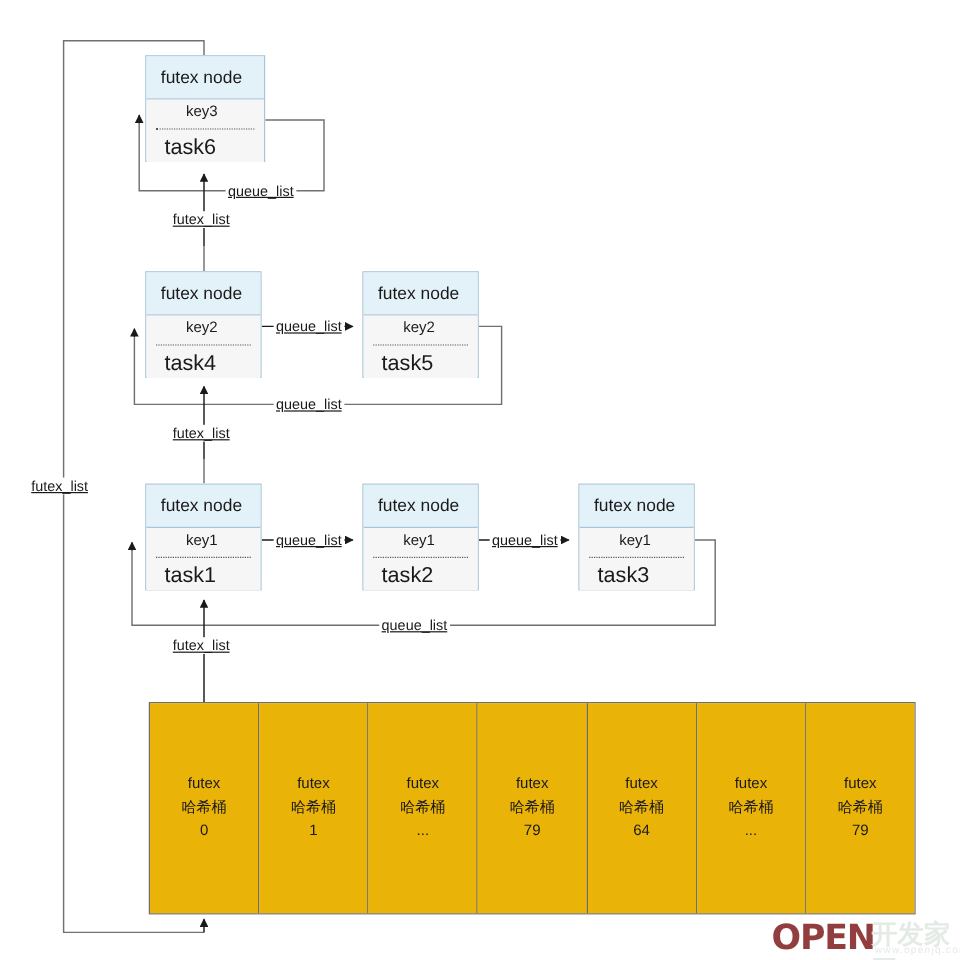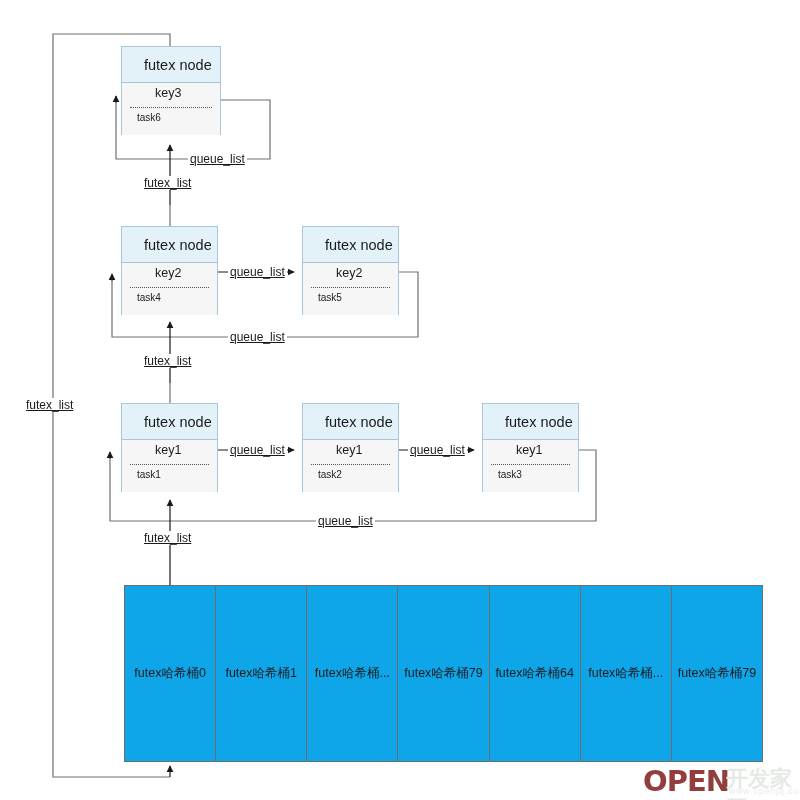--- a/index.html
+++ b/index.html
@@ -33,21 +33,21 @@
     box-sizing: border-box;
     background: #f7f7f7;
   }
   .node-head {
     height: 36px;
     background: #e3f1f8;
     border-bottom: 1px solid #a8c6d9;
     box-sizing: border-box;
     display: flex;
     align-items: center;
-    padding-left: 22px;
+    padding-left: 12px;
     font-size: 14.5px;
     color: #1a1a1a;
   }
   .node-body {
     height: 52px;
     box-sizing: border-box;
     background: #f6f6f6;
     position: relative;
   }
   .node-key {
@@ -62,43 +62,43 @@
     position: absolute;
     left: 8px;
     right: 8px;
     top: 24px;
     border-top: 1px dotted #555;
   }
   .node-task {
     position: absolute;
     left: 15px;
     top: 29px;
-    font-size: 10px;
+    font-size: 18px;
     color: #1a1a1a;
   }
 
   
   .bucket-row {
     position: absolute;
     left: 124px;
     top: 585px;
     width: 639px;
     height: 177px;
     display: flex;
     box-sizing: border-box;
     border: 1px solid #6e6e6e;
     background: #f2f2f2;
   }
   .bucket {
     flex: 1 1 0;
     box-sizing: border-box;
     border-right: 1px solid #6e6e6e;
-    background: #0ea5e9;
+    background: #eab308;
     display: flex;
-    flex-direction: row;
+    flex-direction: column;
     align-items: center;
     justify-content: center;
     font-size: 12.5px;
     color: #1a1a1a;
     line-height: 1.55;
   }
   .bucket:last-child { border-right: none; }
 
   
   .lbl {

